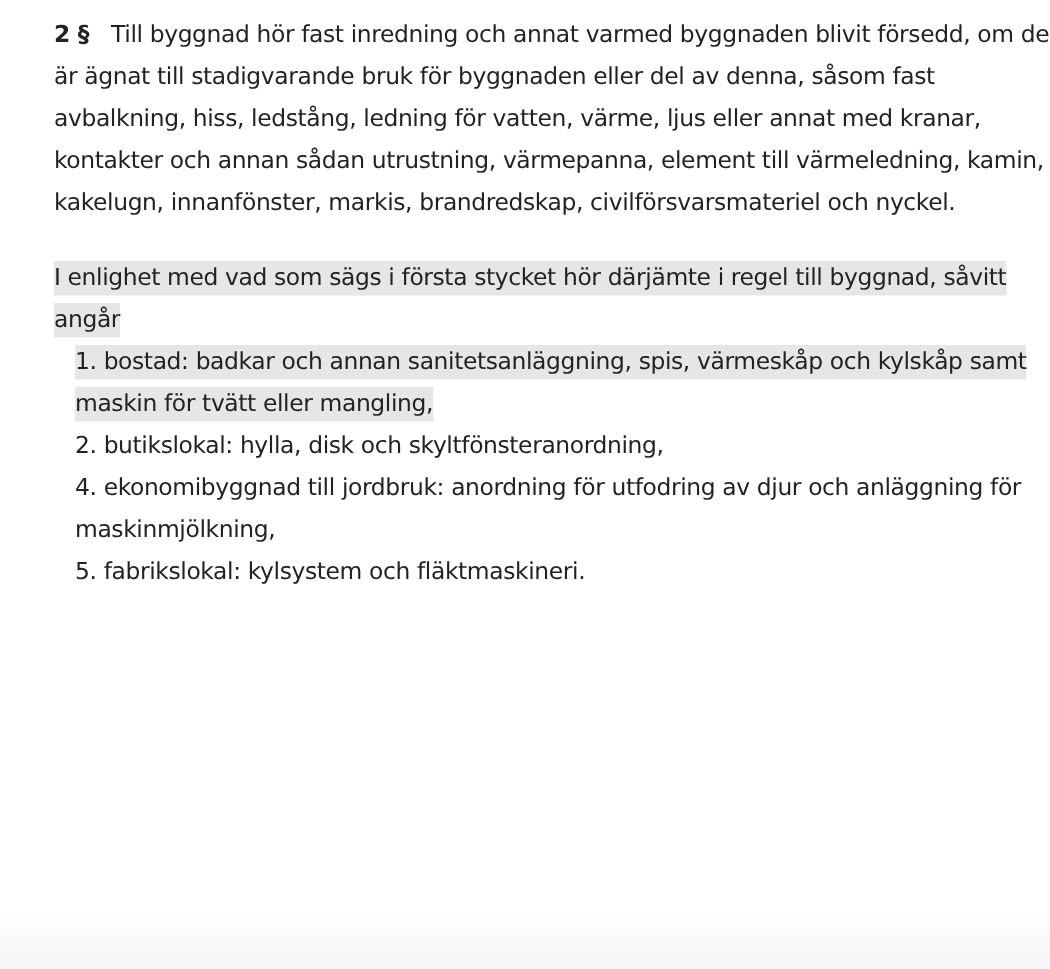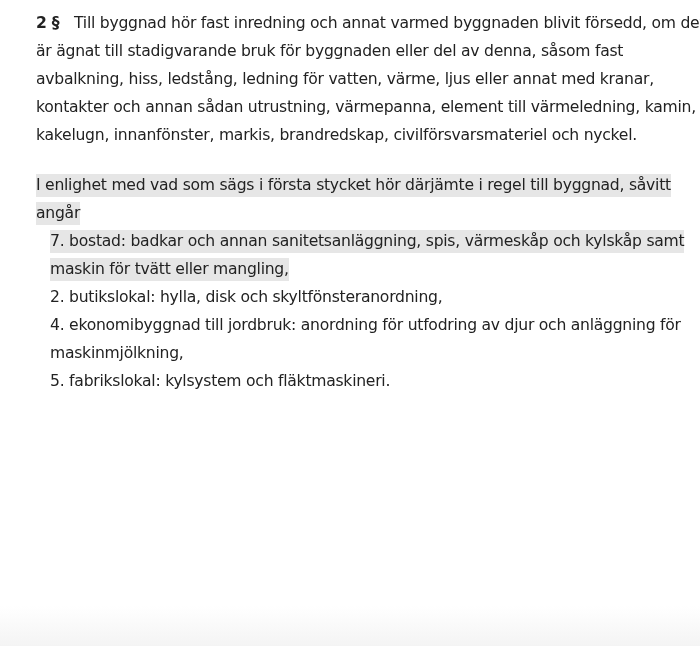--- a/index.html
+++ b/index.html
@@ -61,21 +61,21 @@
 
 <div class="doc">
 
   <p>
     <span class="sec-num">2 §</span>
     <span>Till byggnad hör fast inredning och annat varmed byggnaden blivit försedd, om det är ägnat till stadigvarande bruk för byggnaden eller del av denna, såsom fast avbalkning, hiss, ledstång, ledning för vatten, värme, ljus eller annat med kranar, kontakter och annan sådan utrustning, värmepanna, element till värmeledning, kamin, kakelugn, innanfönster, markis, brandredskap, civilförsvarsmateriel och nyckel.</span>
   </p>
 
   <p>
     <span class="hl">I enlighet med vad som sägs i första stycket hör därjämte i regel till byggnad, såvitt angår</span>
-    <span class="list-line item-indent"><span class="hl">7. bostad: badkar och annan sanitetsanläggning, spis, värmeskåp och kylskåp samt maskin för tvätt eller mangling,</span></span>
+    <span class="list-line item-indent"><span class="hl">1. bostad: badkar och annan sanitetsanläggning, spis, värmeskåp och kylskåp samt maskin för tvätt eller mangling,</span></span>
     <span class="list-line item-indent">2. butikslokal: hylla, disk och skyltfönsteranordning,</span>
     <span class="list-line item-indent">4. ekonomibyggnad till jordbruk: anordning för utfodring av djur och anläggning för maskinmjölkning,</span>
     <span class="list-line item-indent">5. fabrikslokal: kylsystem och fläktmaskineri.</span>
   </p>
 
 
 
 </div>
 
 <div class="fade"></div>

